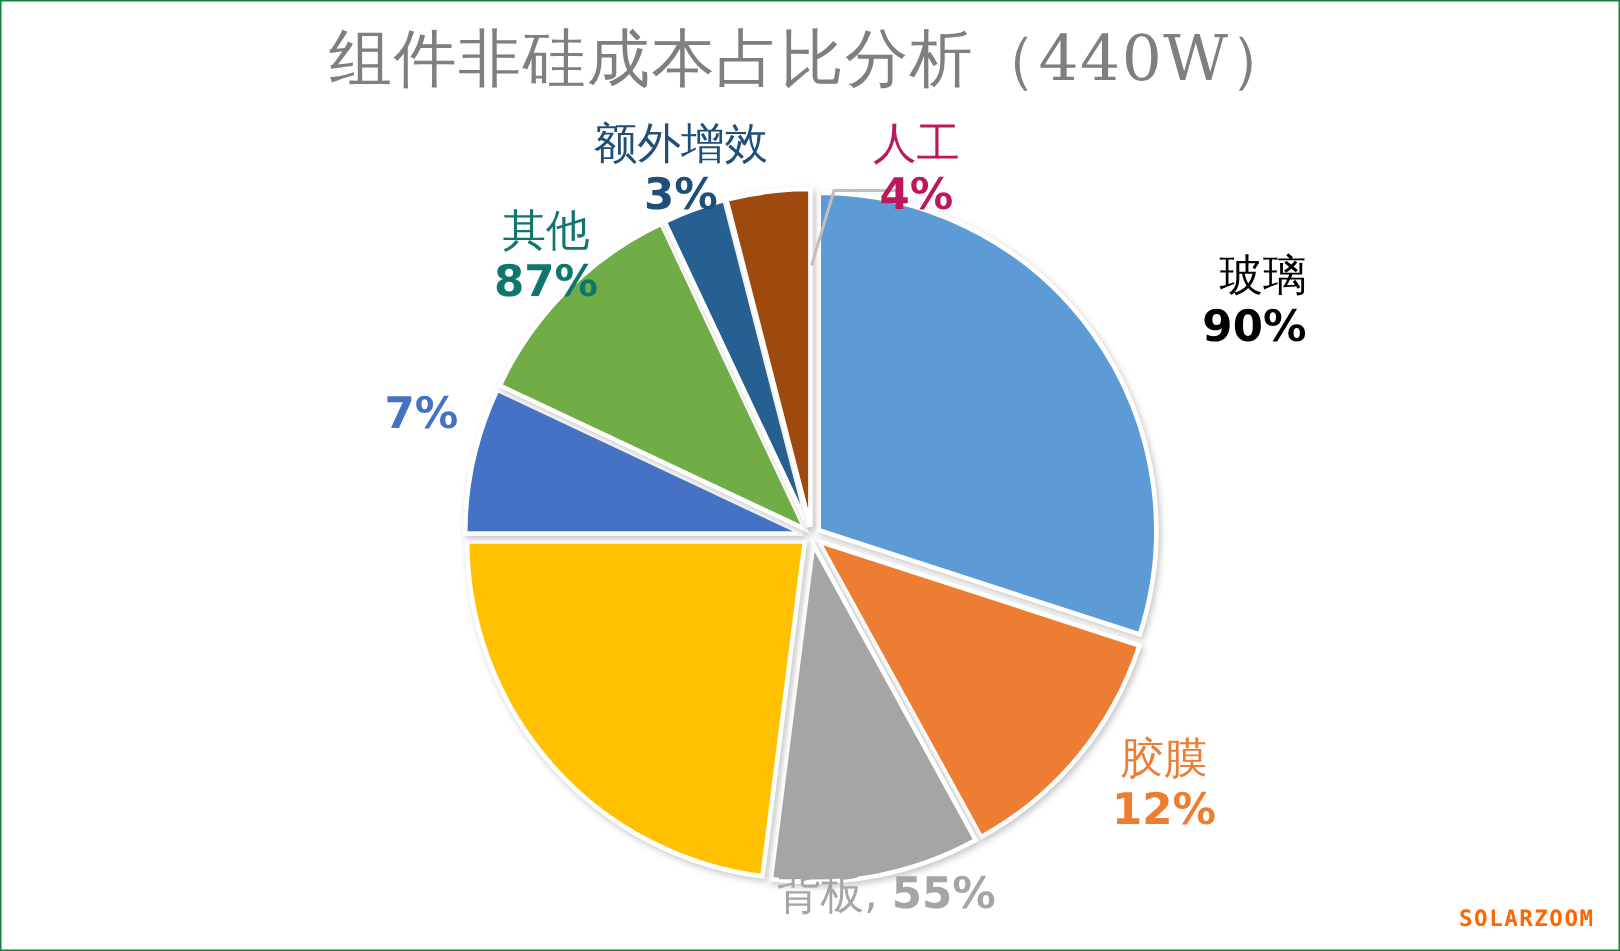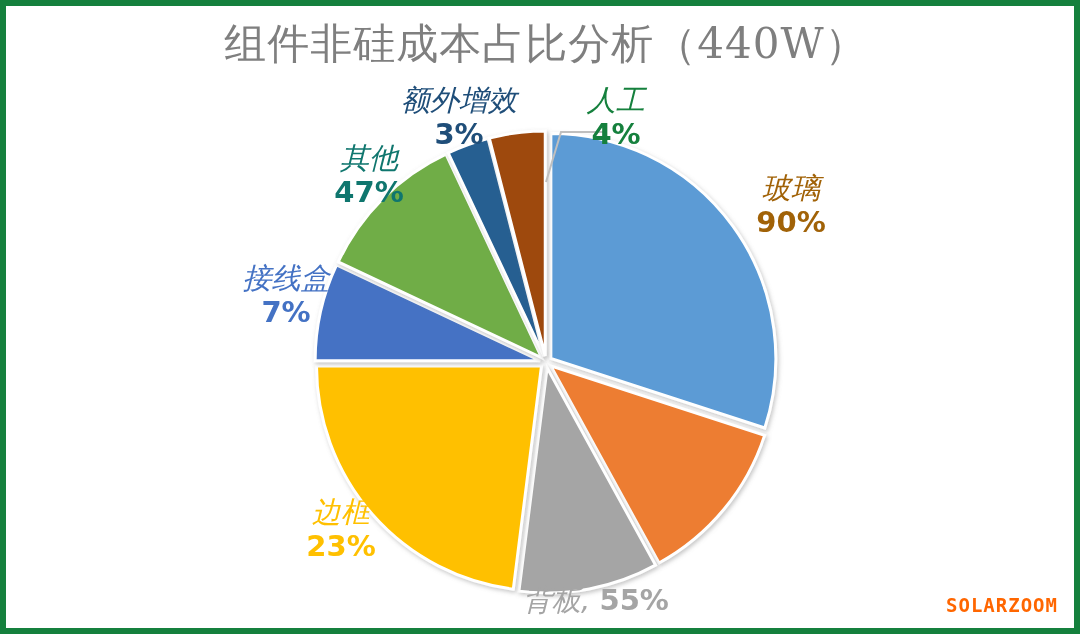--- a/index.html
+++ b/index.html
@@ -11,21 +11,21 @@
     width: 1080px;
     height: 634px;
     font-family: "Liberation Sans", "DejaVu Sans", sans-serif;
     overflow: hidden;
   }
   #canvas {
     position: relative;
     width: 1080px;
     height: 634px;
     background: #ffffff;
-    border: 6px solid #15803d;
+    border: 1px solid #15803d;
     box-sizing: border-box;
   }
   #chart-title {
     position: absolute;
     top: 12px;
     left: 0;
     width: 1080px;
     text-align: center;
     font-size: 42px;
     line-height: 52px;
@@ -46,40 +46,39 @@
     text-align: center;
     font-weight: normal;
     line-height: 1.12;
     white-space: nowrap;
     font-family: "DejaVu Sans", "Liberation Sans", sans-serif;
   }
   .slice-label .lbl-name {
     display: block;
     font-size: 29px;
     font-weight: 400;
-    font-style: italic;
   }
   .slice-label .lbl-val {
     display: block;
     font-size: 29px;
     font-weight: bold;
     margin-top: 2px;
   }
   .slice-label.inline .lbl-name,
   .slice-label.inline .lbl-val {
     display: inline;
     margin: 0;
     text-align: right;
   }
   #watermark {
     position: absolute;
     right: 16px;
     bottom: 12px;
     font-family: "DejaVu Sans Mono", "Liberation Mono", monospace;
-    font-size: 19px;
+    font-size: 15px;
     font-weight: bold;
     letter-spacing: 1px;
     color: #FF6600;
   }
 </style>
 </head>
 <body>
 
 <div id="canvas">
 
@@ -99,51 +98,50 @@
         <path d="M 534.1444994283676 354.6911405516207 L 309.14449942836757 354.6911405516207 A 225 225 0 0 1 330.55841262351316 258.89079994947946 Z" fill="#4472C4" stroke="#ffffff" stroke-width="3" filter="url(#sliceShadow)"></path>
         <path d="M 535.7573593128807 351.75735931288074 L 332.1712725080263 255.95701871073948 A 225 225 0 0 1 439.95701871073925 148.1712725080264 Z" fill="#70AD47" stroke="#ffffff" stroke-width="3" filter="url(#sliceShadow)"></path>
         <path d="M 537.9675724785283 350.3547153862747 L 442.16723187638684 146.76862858142033 A 225 225 0 0 1 482.01234786643585 132.4235041323327 Z" fill="#255E91" stroke="#ffffff" stroke-width="3" filter="url(#sliceShadow)"></path>
         <path d="M 539.2480005986142 350.04731179211313 L 483.2927759865218 132.11610053817117 A 225 225 0 0 1 539.2480005986142 125.04731179211313 Z" fill="#9E480E" stroke="#ffffff" stroke-width="3" filter="url(#sliceShadow)"></path>
       </g>
     <g id="leaders">
       <polyline points="540,176 555,126 600,126" fill="none" stroke="#bfbfbf" stroke-width="2"></polyline>
     </g>
   </svg>
 
-  <div class="slice-label" style="left:700px; top:166px; width:170px; color:#a16207;">
+  <div class="slice-label" style="left:700px; top:166px; width:170px; color:#000000;text-align:right;">
     <span class="lbl-name">玻璃</span>
     <span class="lbl-val">90%</span>
   </div>
 
+  <div class="slice-label" style="left:690px; top:488px; width:170px; color:#ED7D31;">
+    <span class="lbl-name">胶膜</span>
+    <span class="lbl-val">12%</span>
+  </div>
 
   <div class="slice-label inline" style="left:470px; top:578px; width:240px; color:#A5A5A5;">
     <span class="lbl-name">背板, </span>
     <span class="lbl-val">55%</span>
   </div>
 
-  <div class="slice-label" style="left:250px; top:490px; width:170px; color:#FFC000;">
-    <span class="lbl-name">边框</span>
-    <span class="lbl-val">23%</span>
-  </div>
 
   <div class="slice-label" style="left:190px; top:256px; width:180px; color:#4472C4;">
-    <span class="lbl-name">接线盒</span>
     <span class="lbl-val">7%</span>
   </div>
 
   <div class="slice-label" style="left:288px; top:136px; width:150px; color:#0f766e;">
     <span class="lbl-name">其他</span>
-    <span class="lbl-val">47%</span>
+    <span class="lbl-val">87%</span>
   </div>
 
   <div class="slice-label" style="left:368px; top:78px; width:170px; color:#1F4E79;">
     <span class="lbl-name">额外增效</span>
     <span class="lbl-val">3%</span>
   </div>
 
-  <div class="slice-label" style="left:545px; top:78px; width:130px; color:#15803d;">
+  <div class="slice-label" style="left:545px; top:78px; width:130px; color:#be185d;">
     <span class="lbl-name">人工</span>
     <span class="lbl-val">4%</span>
   </div>
 
   <div id="watermark">SOLARZOOM</div>
 
 </div>
 
 </body></html>

